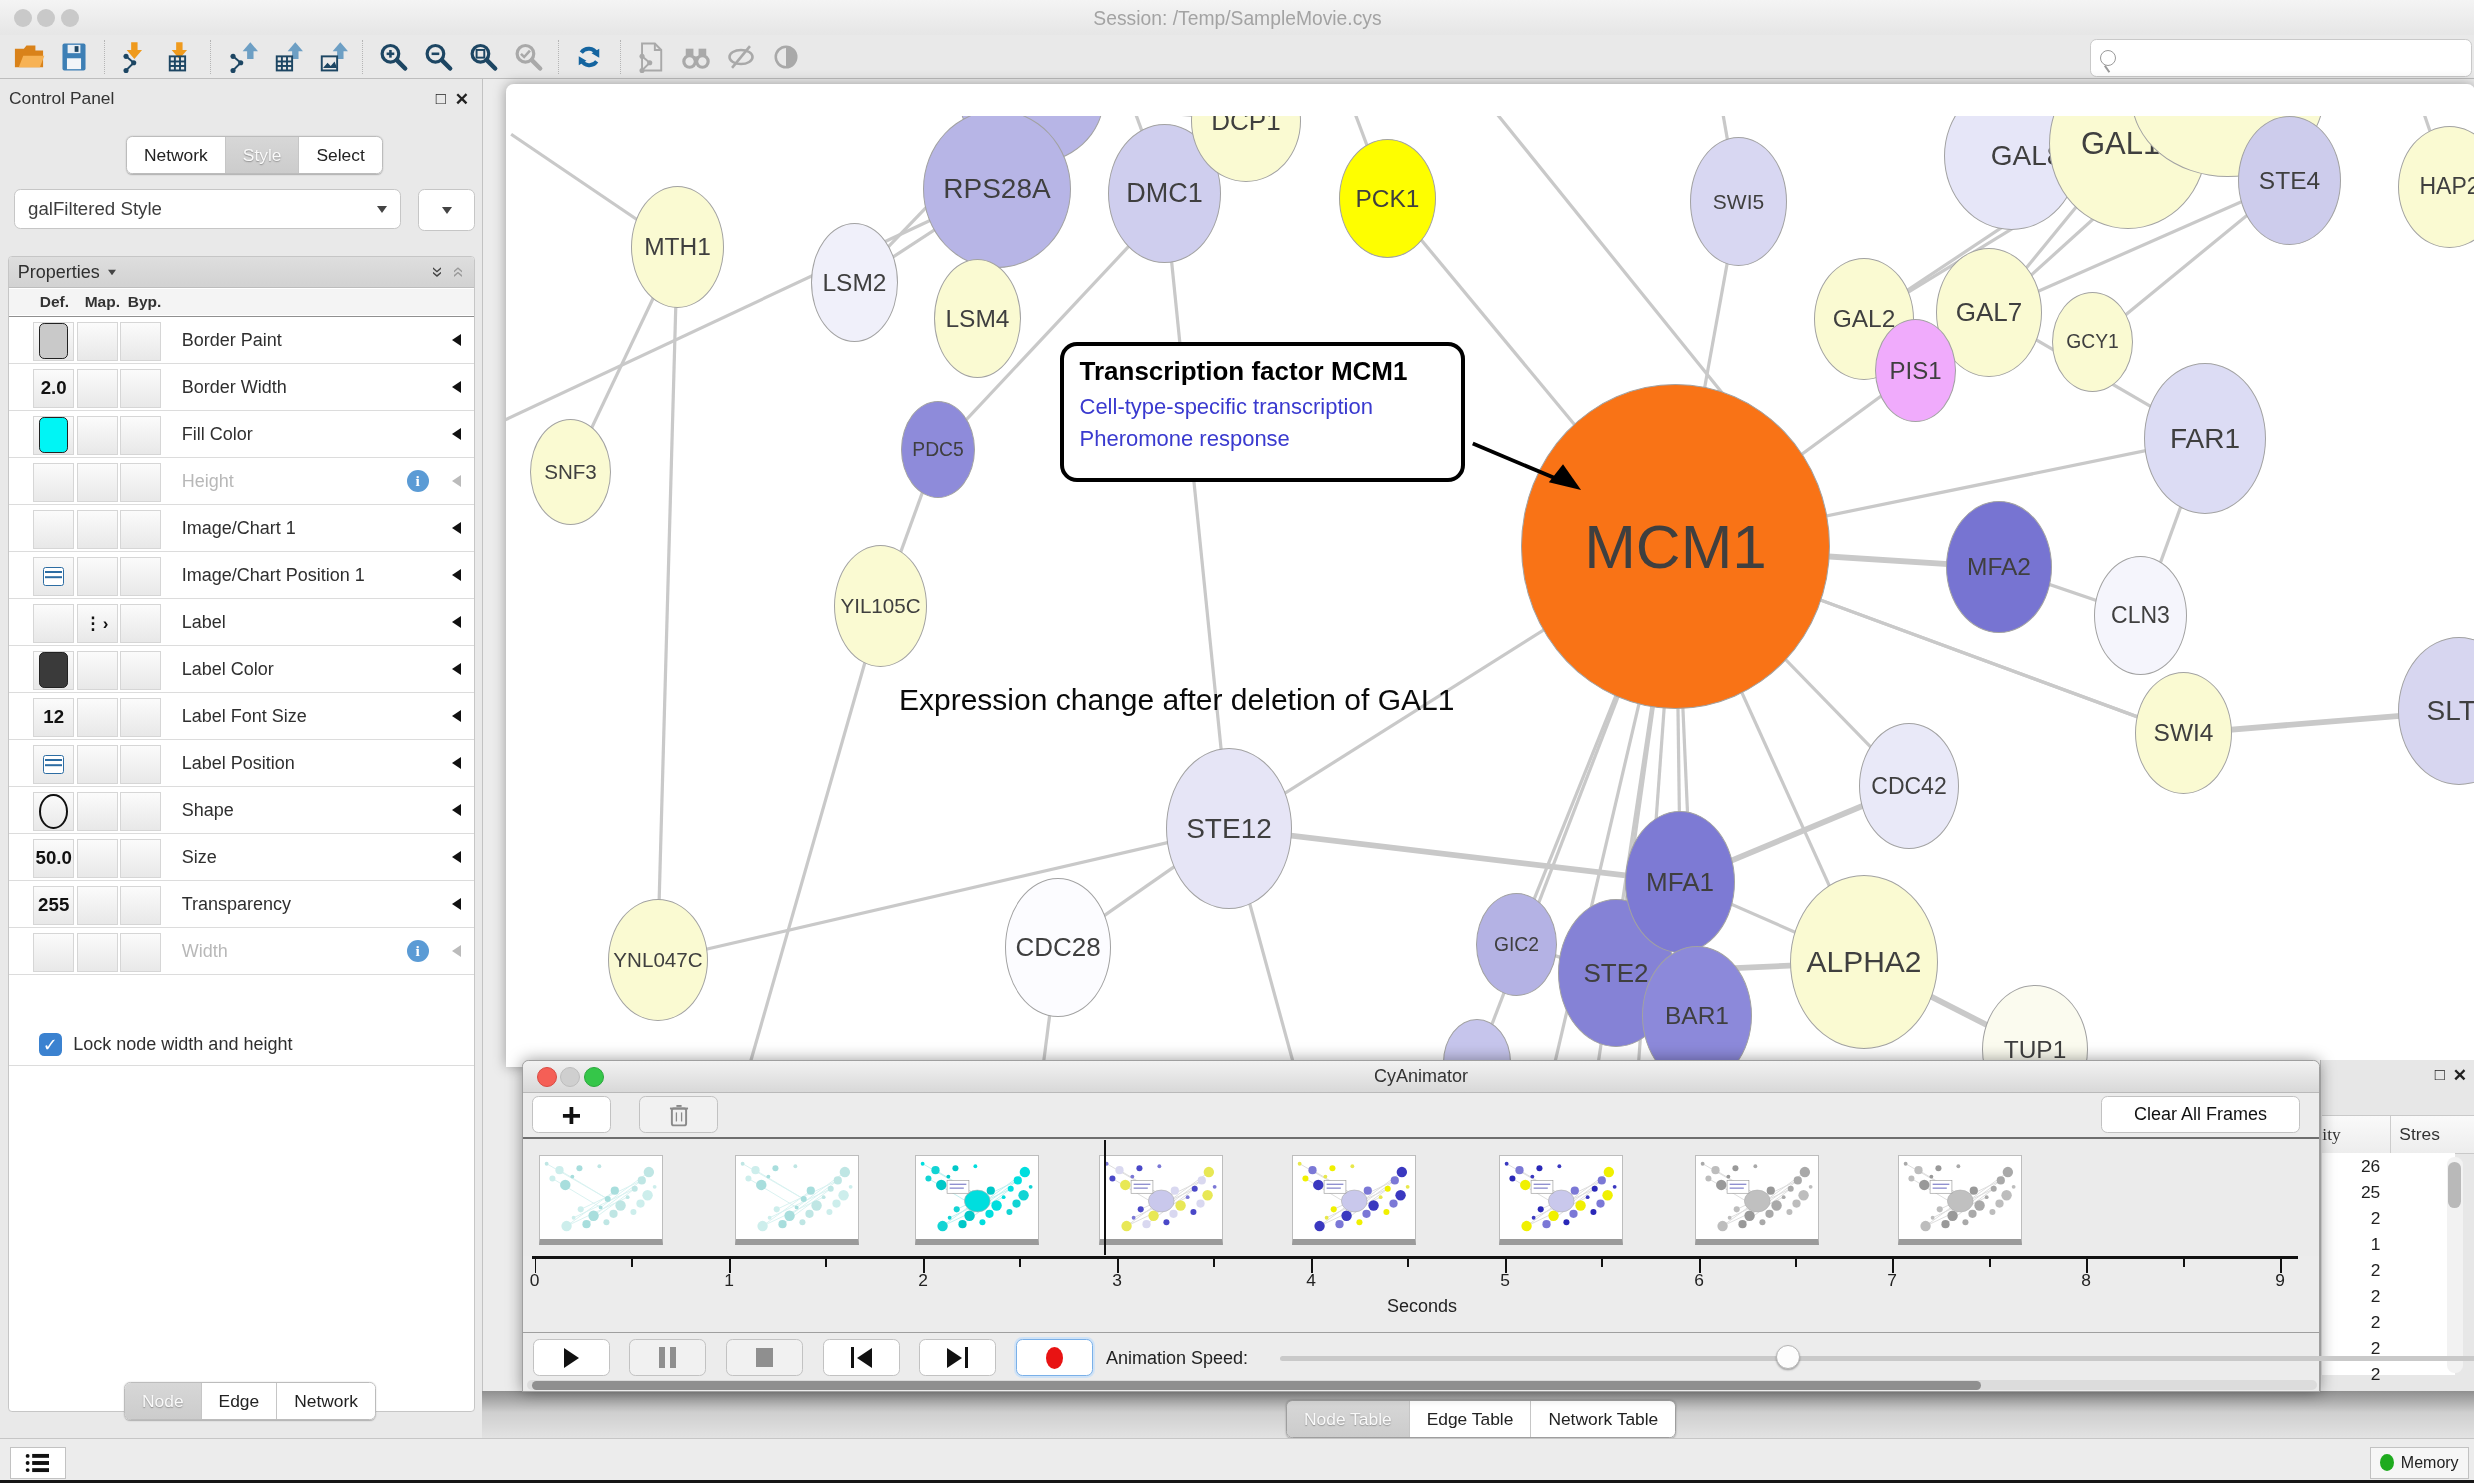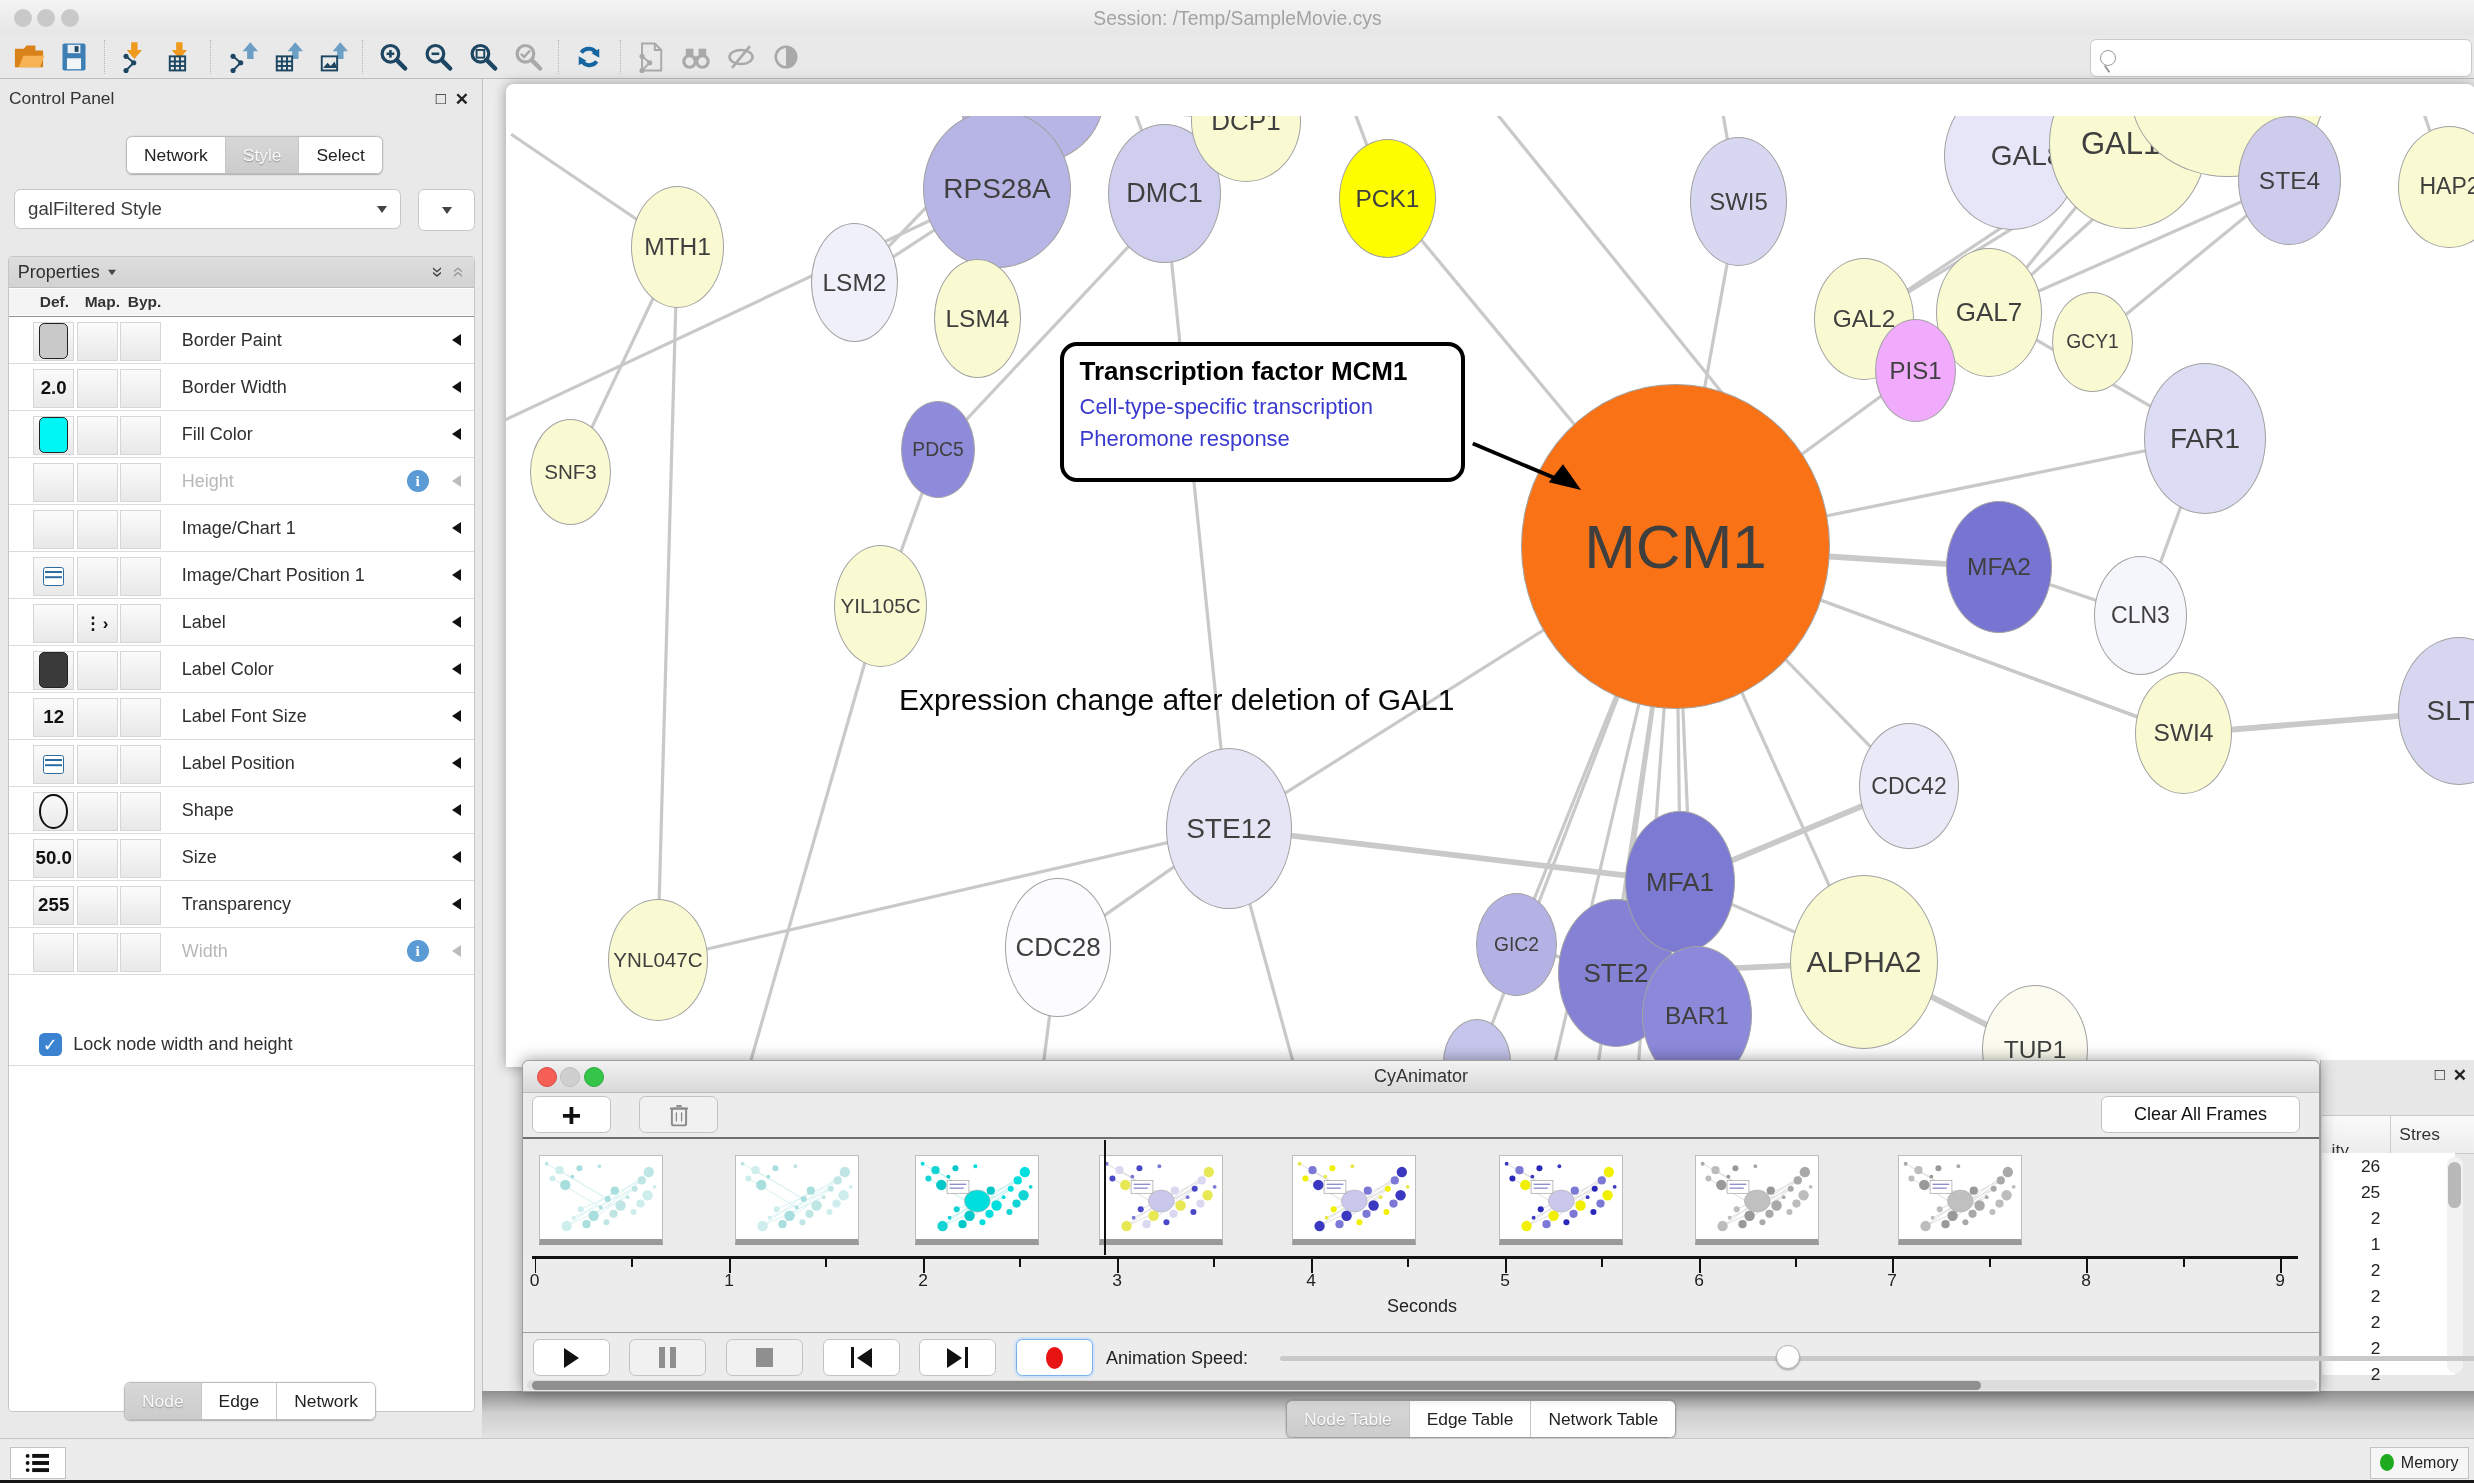--- a/index.html
+++ b/index.html
@@ -526,21 +526,21 @@
           </div>
           <div class="node" style="left: 305px; top: 107px; width: 87px; height: 119px; background: rgb(240, 240, 250); font-size: 24.5px;">
             <span>LSM2</span>
           </div>
           <div class="node" style="left: 428px; top: 143px; width: 87px; height: 119px; background: rgb(250, 250, 210); font-size: 24.5px;">
             <span>LSM4</span>
           </div>
           <div class="node" style="left: 833px; top: 23px; width: 97px; height: 119px; background: rgb(254, 254, 0); font-size: 24.5px;">
             <span>PCK1</span>
           </div>
-          <div class="node" style="left: 1184px; top: 21px; width: 97px; height: 129px; background: rgb(216, 215, 242); font-size: 24px; align-items: center;">
+          <div class="node" style="left: 1184px; top: 21px; width: 97px; height: 129px; background: rgb(216, 215, 242); font-size: 21px; align-items: center;">
             <span>SWI5</span>
           </div>
           <div class="node" style="left: 1438px; top: -34px; width: 135px; height: 148px; background: rgb(230, 230, 248); font-size: 28px; justify-content: flex-end;">
             <span>GAL80</span>
           </div>
           <div class="node" style="left: 1543px; top: -58px; width: 158px; height: 171px; background: rgb(250, 250, 210); font-size: 31px;">
             <span>GAL11</span>
           </div>
           <div class="node" style="left: 1625px; top: -100px; width: 193px; height: 161px; background: rgb(250, 250, 210); font-size: 26px;"></div>
           <div class="node" style="left: 1732px; top: 0px; width: 103px; height: 129px; background: rgb(205, 204, 236); font-size: 24.5px;">
@@ -630,21 +630,21 @@
         <polygon points="1668,580 1618,568 1640,540" fill="#000"></polygon>
       </svg>
       <div id="canvas-note">Expression change after deletion of GAL1</div>
     </div>
   </div>
 
   <div id="table-fragment" class="abs">
     <div class="win-mini" style="right:31px;top:5.2px;">□</div>
     <div class="win-mini" style="right:9px;top:5.2px;font-weight:bold;">✕</div>
     <div id="tf-header">
-      <span style="position:absolute;left:0;top:24px;width:36px;text-align:center;">ity</span>
+      <span style="position:absolute;left:0;top:8px;width:36px;text-align:left;font-family:Liberation Serif, serif;">ity</span>
       <span style="position:absolute;left:68px;top:0;height:100%;border-left:1.3px solid #cdcdcd;"></span>
       <span style="position:absolute;left:77px;top:7.7px;">Stres</span>
     </div>
     <div id="tf-body">
         <div class="tf-row">26</div>
         <div class="tf-row">25</div>
         <div class="tf-row">2</div>
         <div class="tf-row">1</div>
         <div class="tf-row">2</div>
         <div class="tf-row">2</div>

